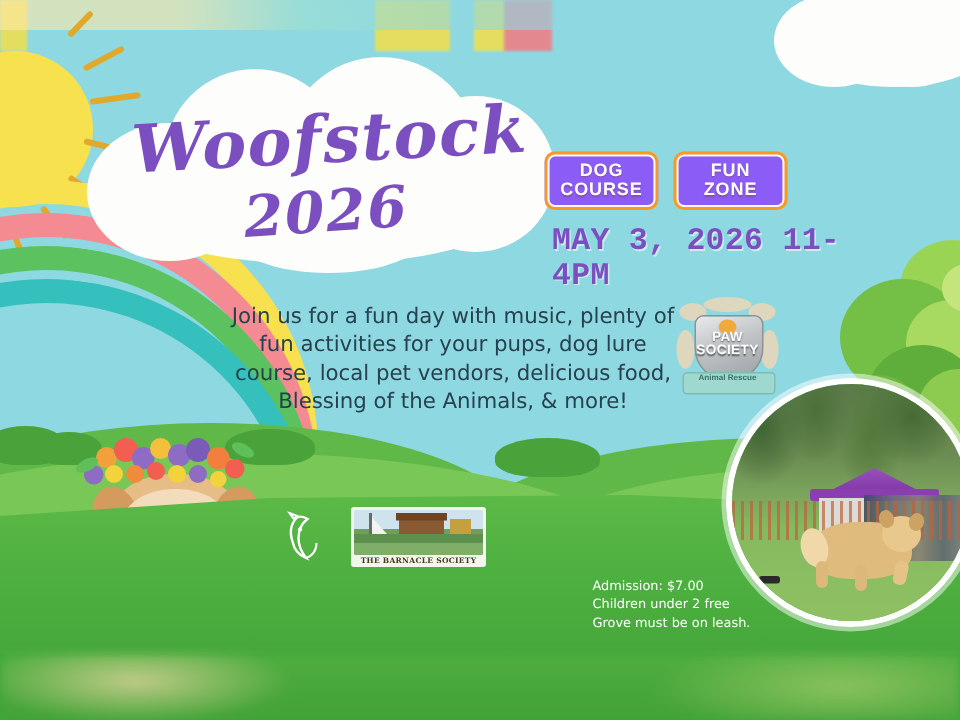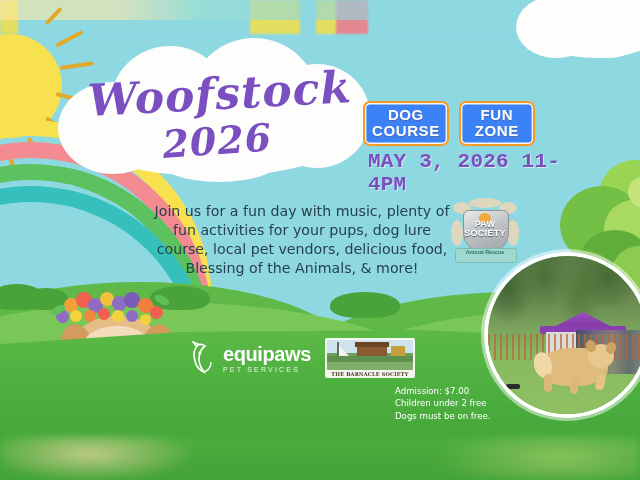--- a/index.html
+++ b/index.html
@@ -62,25 +62,25 @@
     color:#7b4fc0;font-family:"DejaVu Serif",serif;
     font-style:italic;font-weight:bold;
     font-size:44px;line-height:1;letter-spacing:1px;
     text-align:center;transform:rotate(-3deg);
     text-shadow:0 1px 0 rgba(255,255,255,.6);
   }
   .title .yr{display:block;font-size:38px;margin-top:6px;margin-left:-10px;transform:rotate(-1deg);}
 
   .badges{position:absolute;left:363px;top:101px;display:flex;gap:10px;}
   .badge{
-    background:#3b82f6;color:#fff;
+    background:#8b5cf6;color:#fff;
     border-radius:7px;
     padding:6px 9px 7px;
     text-align:center;
-    font-size:15px;font-weight:bold;line-height:1.08;
+    font-size:12px;font-weight:bold;line-height:1.08;
     letter-spacing:.6px;
     box-shadow:inset 0 0 0 2px #f59a23, inset 0 0 0 3.4px rgba(255,255,255,.95);
     text-shadow:0 1px 1px rgba(120,60,0,.35);
     min-width:58px;
   }
 
   .datetext{
     position:absolute;left:368px;top:150px;width:230px;
     color:#7b4fc0;font-size:21px;font-weight:bold;
     letter-spacing:.2px;
@@ -298,44 +298,40 @@
     <div class="greenband"></div>
 
     <div class="logos">
       <div class="logo-equipaws">
         <svg width="30" height="34" viewBox="0 0 30 34">
           <path d="M8 4 C4 8 3 14 5 20 C6 25 9 29 14 31 C11 27 9 23 9 18 C9 13 11 8 15 5 C12 3 10 3 8 4 Z" fill="none" stroke="#ffffff" stroke-width="1.6"></path>
           <path d="M6 5 L3 1 L8 3 Z" fill="none" stroke="#ffffff" stroke-width="1.4"></path>
           <circle cx="10" cy="12" r="1.4" fill="#ffffff"></circle>
           <path d="M14 31 C18 30 21 26 21 21" fill="none" stroke="#ffffff" stroke-width="1.4"></path>
         </svg>
-        <div class="equi-txt">
-          <div class="equi-name">equipaws</div>
-          <div class="equi-sub">PET SERVICES</div>
-        </div>
       </div>
 
       <div class="logo-barnacle">
         <div class="barn-art">
           <div style="position:absolute;left:30px;top:4px;width:30px;height:12px;background:#8a5a33;border-radius:2px 2px 0 0;"></div>
           <div style="position:absolute;left:28px;top:2px;width:34px;height:5px;background:#6d4525;"></div>
           <div style="position:absolute;left:64px;top:6px;width:14px;height:11px;background:#c4a03e;"></div>
           <div style="position:absolute;left:10px;top:2px;width:2px;height:14px;background:#6a6a6a;"></div>
           <div style="position:absolute;left:12px;top:5px;width:10px;height:11px;background:#f4f4ee;clip-path:polygon(0 100%,0 0,100% 100%);"></div>
           <div style="position:absolute;left:0px;top:16px;width:86px;height:6px;background:#5d8f4e;"></div>
         </div>
         <div class="barn-txt">THE BARNACLE SOCIETY</div>
       </div>
     </div>
 
 
     <div class="admission">
       <div>Admission: $7.00</div>
       <div>Children under 2 free</div>
-      <div>Dogs must be on free.</div>
+      <div>Grove must be on leash.</div>
     </div>
 
     <div class="photo">
       <div class="ph" style="background:linear-gradient(180deg,#5c7a4a 0%,#6b8c52 30%,#7aa35c 46%,#86b85f 60%,#8fc163 100%);"></div>
       <div class="ph" style="background:
              radial-gradient(ellipse 40px 54px at 20px 30px, #3f6634, rgba(63,102,52,0) 70%),
              radial-gradient(ellipse 34px 50px at 56px 18px, #4a7038, rgba(74,112,56,0) 70%),
              radial-gradient(ellipse 44px 46px at 120px 22px, #456b34, rgba(69,107,52,0) 70%),
              radial-gradient(ellipse 30px 60px at 92px 34px, #527a3c, rgba(82,122,60,0) 72%);"></div>
       <div style="position:absolute;left:56px;top:56px;width:78px;height:20px;

